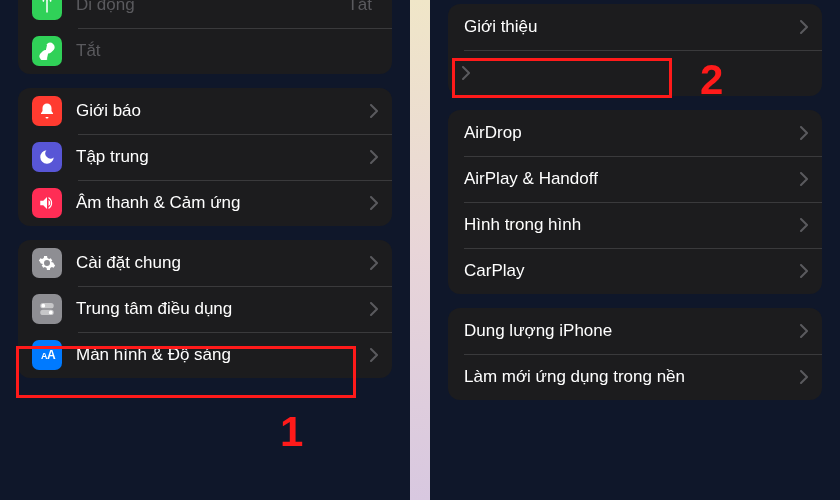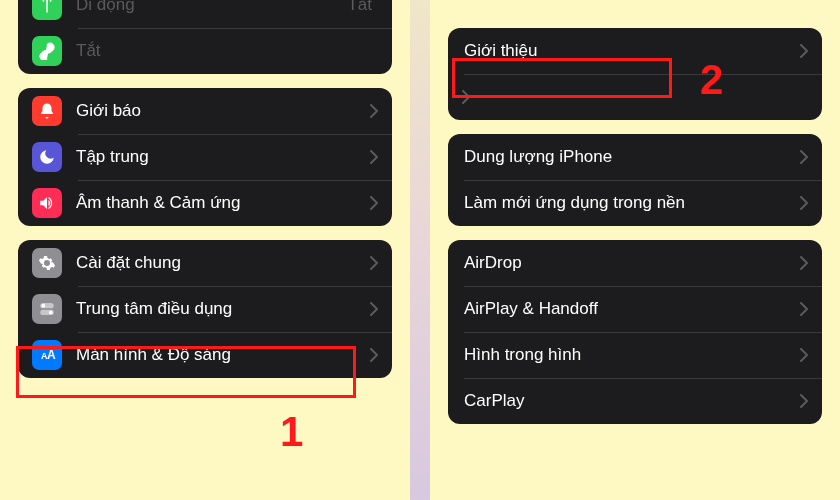--- a/index.html
+++ b/index.html
@@ -6,21 +6,21 @@
     body {
       width: 840px; height: 500px;
       background: linear-gradient(180deg, #f0e6c8 0%, #e8d5d8 50%, #d8c8e0 100%);
       font-family: -apple-system, 'SF Pro Text', 'Helvetica Neue', Arial, sans-serif;
       display: flex;
       overflow: hidden;
       position: relative;
     }
     .panel {
       flex: 1;
-      background: #fef9c3;
+      background: #0f172a;
       overflow: hidden;
       position: relative;
     }
     .panel-right { margin-left: 20px; }
     .group {
       background: #1c1c1e;
       border-radius: 12px;
       margin: 14px 18px;
       overflow: hidden;
     }
@@ -182,70 +182,70 @@
         </svg>
     </div>
   </div>
 
   <div class="highlight-box" style="left:16px; top:346px; width:340px; height:52px;"></div>
   <div class="annot" style="left:280px; top:408px;">1</div>
 </div>
 
 <div class="panel panel-right">
 
-  <div class="group" style="margin-top:28px">
+  <div class="group" style="margin-top:4px">
     <div class="row plain">
       <span class="label">Giới thiệu</span>
       <svg class="chevron" width="8" height="14" viewBox="0 0 8 14">
           <path d="M1 1l6 6-6 6" stroke="currentColor" stroke-width="2" fill="none" stroke-linecap="round"></path>
         </svg>
     </div>
     <div class="row plain">
       <svg class="chevron" width="8" height="14" viewBox="0 0 8 14">
           <path d="M1 1l6 6-6 6" stroke="currentColor" stroke-width="2" fill="none" stroke-linecap="round"></path>
         </svg>
     </div>
   </div>
 
   <div class="group">
     <div class="row plain">
+      <span class="label">AirDrop</span>
+      <svg class="chevron" width="8" height="14" viewBox="0 0 8 14">
+          <path d="M1 1l6 6-6 6" stroke="currentColor" stroke-width="2" fill="none" stroke-linecap="round"></path>
+        </svg>
+    </div>
+    <div class="row plain">
+      <span class="label">AirPlay &amp; Handoff</span>
+      <svg class="chevron" width="8" height="14" viewBox="0 0 8 14">
+          <path d="M1 1l6 6-6 6" stroke="currentColor" stroke-width="2" fill="none" stroke-linecap="round"></path>
+        </svg>
+    </div>
+    <div class="row plain">
+      <span class="label">Hình trong hình</span>
+      <svg class="chevron" width="8" height="14" viewBox="0 0 8 14">
+          <path d="M1 1l6 6-6 6" stroke="currentColor" stroke-width="2" fill="none" stroke-linecap="round"></path>
+        </svg>
+    </div>
+    <div class="row plain">
+      <span class="label">CarPlay</span>
+      <svg class="chevron" width="8" height="14" viewBox="0 0 8 14">
+          <path d="M1 1l6 6-6 6" stroke="currentColor" stroke-width="2" fill="none" stroke-linecap="round"></path>
+        </svg>
+    </div>
+  </div>
+
+  <div class="group">
+    <div class="row plain">
       <span class="label">Dung lượng iPhone</span>
       <svg class="chevron" width="8" height="14" viewBox="0 0 8 14">
           <path d="M1 1l6 6-6 6" stroke="currentColor" stroke-width="2" fill="none" stroke-linecap="round"></path>
         </svg>
     </div>
     <div class="row plain">
       <span class="label">Làm mới ứng dụng trong nền</span>
-      <svg class="chevron" width="8" height="14" viewBox="0 0 8 14">
-          <path d="M1 1l6 6-6 6" stroke="currentColor" stroke-width="2" fill="none" stroke-linecap="round"></path>
-        </svg>
-    </div>
-  </div>
-
-  <div class="group">
-    <div class="row plain">
-      <span class="label">AirDrop</span>
-      <svg class="chevron" width="8" height="14" viewBox="0 0 8 14">
-          <path d="M1 1l6 6-6 6" stroke="currentColor" stroke-width="2" fill="none" stroke-linecap="round"></path>
-        </svg>
-    </div>
-    <div class="row plain">
-      <span class="label">AirPlay &amp; Handoff</span>
-      <svg class="chevron" width="8" height="14" viewBox="0 0 8 14">
-          <path d="M1 1l6 6-6 6" stroke="currentColor" stroke-width="2" fill="none" stroke-linecap="round"></path>
-        </svg>
-    </div>
-    <div class="row plain">
-      <span class="label">Hình trong hình</span>
-      <svg class="chevron" width="8" height="14" viewBox="0 0 8 14">
-          <path d="M1 1l6 6-6 6" stroke="currentColor" stroke-width="2" fill="none" stroke-linecap="round"></path>
-        </svg>
-    </div>
-    <div class="row plain">
-      <span class="label">CarPlay</span>
       <svg class="chevron" width="8" height="14" viewBox="0 0 8 14">
           <path d="M1 1l6 6-6 6" stroke="currentColor" stroke-width="2" fill="none" stroke-linecap="round"></path>
         </svg>
     </div>
   </div>
 
   <div class="highlight-box" style="left:22px; top:58px; width:220px; height:40px;"></div>
   <div class="annot" style="left:270px; top:56px;">2</div>
 </div>
 

